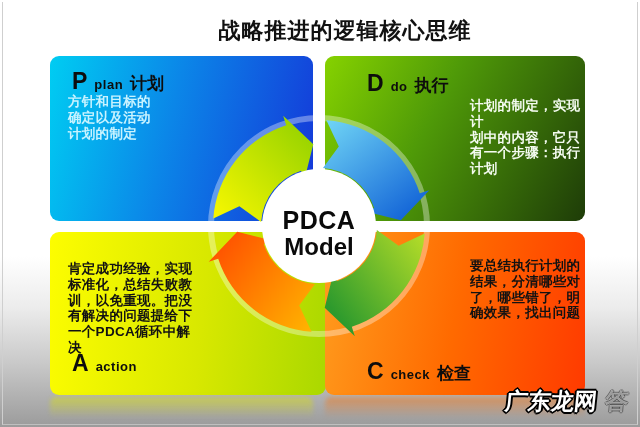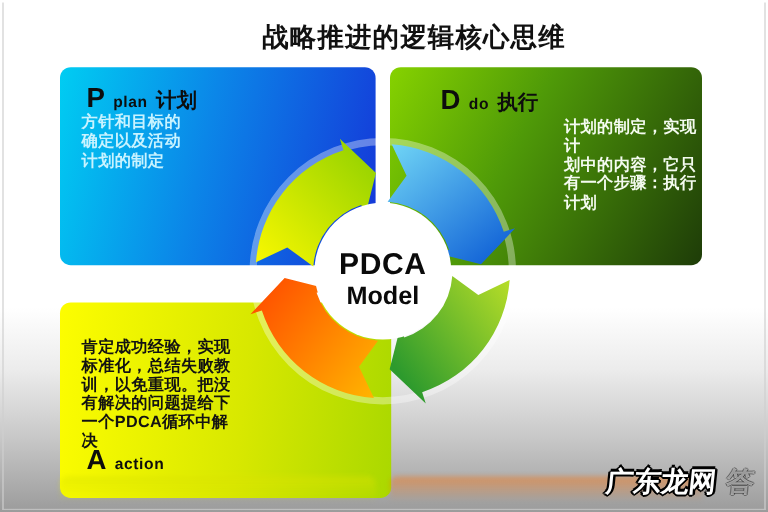--- a/index.html
+++ b/index.html
@@ -10,41 +10,41 @@
   }
   .frame{position:absolute;left:2px;right:2px;top:2px;bottom:2px;
     border-left:1px solid #cfcfcf;border-right:1px solid #cfcfcf;border-bottom:1px solid #bfbfbf;pointer-events:none;}
   .title{
     position:absolute;left:0;top:16px;width:596px;text-align:center;
     font-size:22px;font-weight:bold;color:#111;letter-spacing:1px;padding-left:47px;
   }
   .quad{position:absolute;border-radius:9px;}
   .quad-plan  {left:50px; top:56px; width:263px;height:165px;background:linear-gradient(103deg,#00cdf2 0%,#0b86e8 45%,#1535d8 100%);}
   .quad-do    {left:325px;top:56px; width:260px;height:165px;background:linear-gradient(118deg,#86d200 0%,#4f9a08 40%,#1e3c08 100%);}
-  .quad-action{left:50px; top:232px;width:276px;height:163px;background:linear-gradient(96deg,#fdfd00 0%,#d8e800 55%,#aad800 100%);margin-top:20px;}
+  .quad-action{left:50px; top:232px;width:276px;height:163px;background:linear-gradient(96deg,#fdfd00 0%,#d8e800 55%,#aad800 100%);}
   .quad-check {left:325px;top:232px;width:260px;height:163px;background:linear-gradient(100deg,#ff9d1e 0%,#ff6a00 50%,#ff3a00 100%);}
   .heading{position:absolute;display:flex;align-items:baseline;gap:7px;color:#0d0d0d;white-space:nowrap;}
   .heading .big{font-size:23px;font-weight:bold;}
   .heading .en {font-size:13px;font-weight:bold;letter-spacing:.5px;}
   .heading .zh {font-size:17px;font-weight:bold;}
   .qbody{position:absolute;white-space:pre-line;font-size:13.5px;line-height:15.8px;letter-spacing:.3px;font-weight:bold;}
   .quad-plan .heading  {left:22px;top:12px;}
   .quad-plan .qbody    {left:18px;top:38px;color:#c8f3ff;}
   .quad-do .heading    {left:42px;top:14px;}
   .quad-do .qbody      {left:145px;top:42px;color:#f4fbf0;}
   .quad-action .qbody  {left:18px;top:29px;color:#121212;}
   .quad-action .heading{left:22px;top:118px;}
   .quad-check .qbody   {left:145px;top:26px;color:#121212;}
   .quad-check .heading {left:42px;top:126px;}
   .cycle{position:absolute;left:199px;top:106px;width:240px;height:240px;}
   .center-label{
     position:absolute;left:249px;top:196px;width:140px;text-align:center;color:#0a0a0a;margin-top:10px;
   }
   .center-label .l1{font-size:25px;font-weight:bold;line-height:28px;letter-spacing:.5px;}
-  .center-label .l2{font-size:21px;font-weight:bold;line-height:26px;}
+  .center-label .l2{font-size:24px;font-weight:bold;line-height:26px;}
   .refl{position:absolute;top:397px;height:26px;border-radius:6px;filter:blur(2px);}
   .refl-left {left:50px; width:263px;background:linear-gradient(180deg,rgba(218,226,0,.50),rgba(218,226,0,0) 80%);}
   .refl-right{left:325px;width:260px;background:linear-gradient(180deg,rgba(255,110,0,.45),rgba(255,110,0,0) 80%);}
   .watermark{
     position:absolute;right:12px;bottom:10px;white-space:nowrap;
     font-size:23px;font-weight:bold;transform:skewX(-6deg);
   }
   .watermark .main{
     color:#ffffff;
     text-shadow:-2px 0 #000,2px 0 #000,0 -2px #000,0 2px #000,-1px -1px #000,1px -1px #000,-1px 1px #000,1px 1px #000;
@@ -90,20 +90,31 @@
 训，以免重现。把没
 有解决的问题提给下
 一个PDCA循环中解
 决</div>
     <div class="heading">
       <span class="big">A</span>
       <span class="en">action</span>
     </div>
   </div>
 
+  <div class="quad quad-check">
+    <div class="qbody">要总结执行计划的
+结果，分清哪些对
+了，哪些错了，明
+确效果，找出问题</div>
+    <div class="heading">
+      <span class="big">C</span>
+      <span class="en">check</span>
+      <span class="zh">检查</span>
+    </div>
+  </div>
 
   <svg class="cycle" viewBox="0 0 240 240" aria-hidden="true">
     <defs>
       <linearGradient id="gYellow" gradientUnits="userSpaceOnUse" x1="20" y1="115" x2="110" y2="30">
         <stop offset="0" stop-color="#f7f700"></stop>
           <stop offset="1" stop-color="#9ad400"></stop>
       </linearGradient>
       <linearGradient id="gBlue" gradientUnits="userSpaceOnUse" x1="128" y1="15" x2="205" y2="110">
         <stop offset="0" stop-color="#6fd4f5"></stop>
           <stop offset="1" stop-color="#1668d8"></stop>

